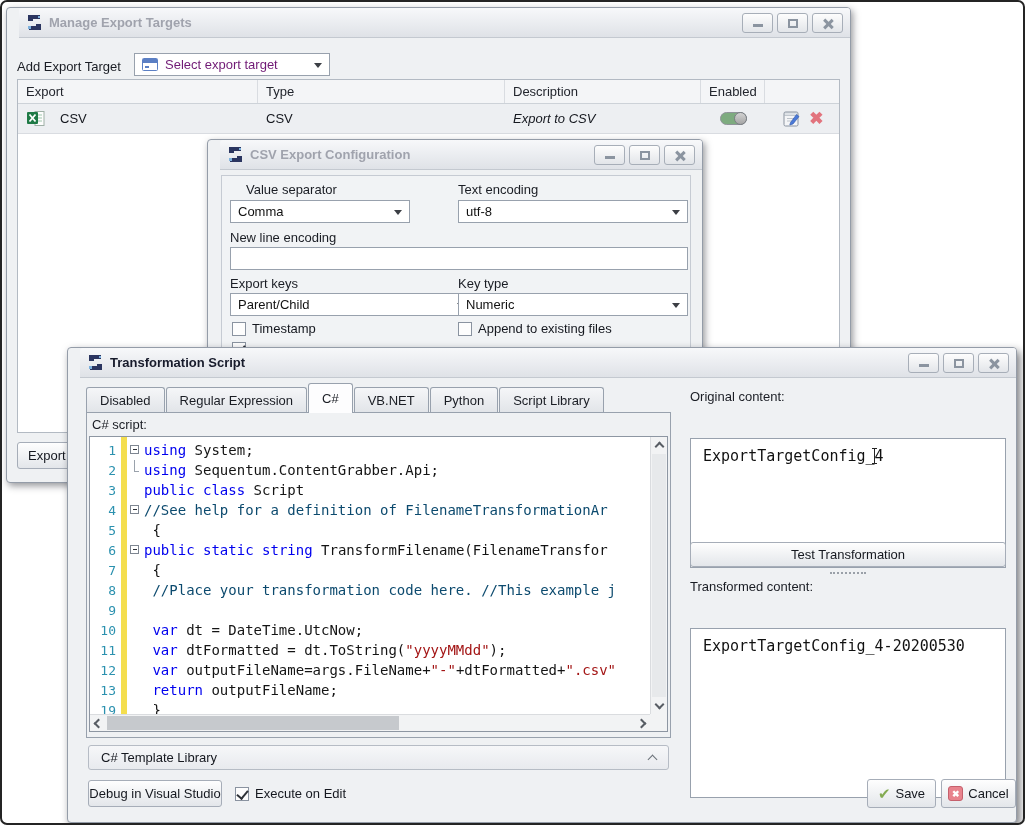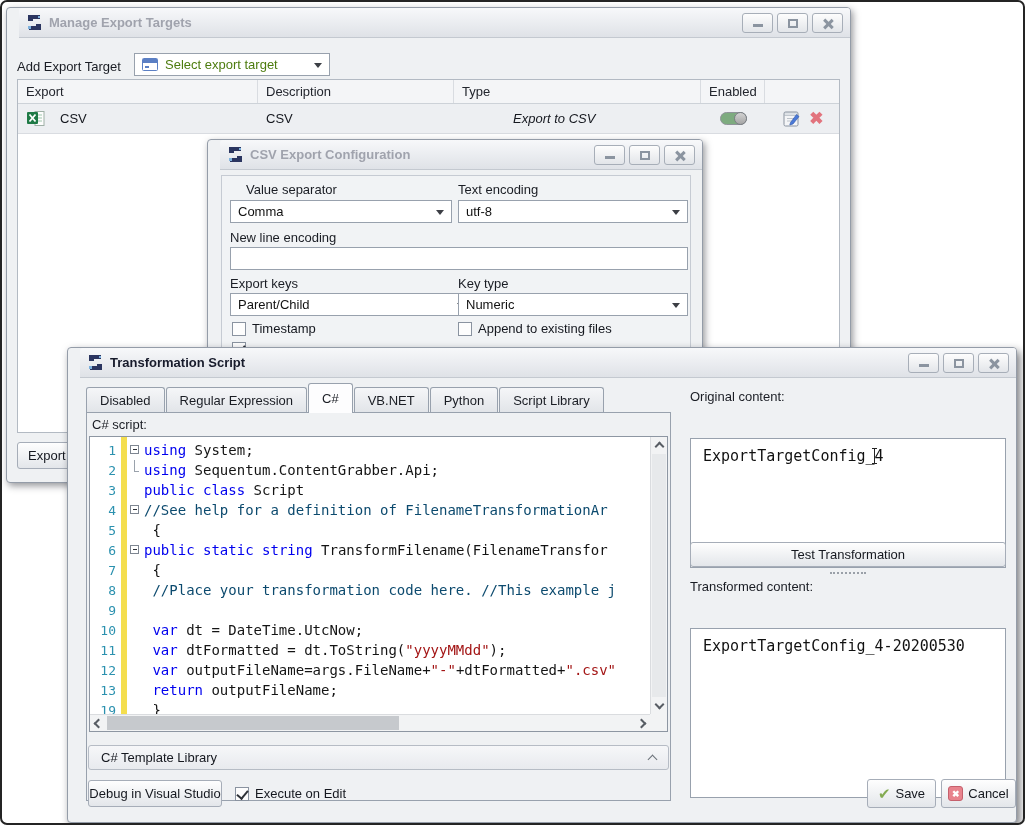--- a/index.html
+++ b/index.html
@@ -23,21 +23,21 @@
   .gl-max { position:absolute; left:10px; top:5px; width:10px; height:9px; border:2px solid #8b94a0; }
   .gl-close { position:absolute; left:14px; top:4px; width:2px; height:12px; }
   .gl-close::before,.gl-close::after { content:""; position:absolute; left:0; top:0; width:2.5px; height:12px; background:#8b94a0; }
   .gl-close::before { transform:rotate(45deg); }
   .gl-close::after  { transform:rotate(-45deg); }
 
   .lbl { position:absolute; font-size:13px; color:#1a1d24; white-space:nowrap; }
   .combo { position:absolute; height:23px; background:#fff; border:1px solid #98a1ad;
            font-size:13px; display:flex; align-items:center; padding:0 20px 0 7px; }
   .combo .val { color:#111; white-space:nowrap; overflow:hidden; }
-  .combo .ph  { color:#4d7c0f; }
+  .combo .ph  { color:#701a75; }
   .dd-arrow { position:absolute; right:7px; top:9px; width:0; height:0;
               border-left:4px solid transparent; border-right:4px solid transparent;
               border-top:5px solid #3c3f45; }
   .textinput { position:absolute; height:23px; background:#fff; border:1px solid #98a1ad;
                font-size:13px; padding:0 6px; font-family:"Liberation Sans",sans-serif; }
   .cbrow { position:absolute; display:flex; align-items:center; gap:6px; font-size:13px; }
   .cb { width:14px; height:14px; background:#fdfdfd; border:1px solid #8a93a0; position:relative; flex:none; }
   .cb.checked::after { content:""; position:absolute; left:3px; top:0px; width:5px; height:9px;
                        border-right:2px solid #2e3238; border-bottom:2px solid #2e3238; transform:rotate(40deg); }
 
@@ -73,21 +73,21 @@
   .w2 .group { position:absolute; left:13px; top:35px; width:470px; height:232px;
                border:1px solid #c6cbd3; background:#f1f3f5; }
 
   
   .w3 { left:65px; top:345px; width:950px; height:476px; box-shadow:3px 4px 9px rgba(30,32,38,.6); }
   .tabstrip { position:absolute; left:18px; top:37px; height:28px; display:flex; align-items:flex-end; }
   .tab { height:26px; padding:1px 13px; margin-right:1px; font-size:13px; display:flex; align-items:center;
          border:1px solid #98a1ad; border-bottom:none; border-radius:3px 3px 0 0;
          background:linear-gradient(#f5f6f8,#e1e4e8); color:#1a1d24; position:relative; }
   .tab.active { height:30px; background:#fdfdfe; z-index:5; font-weight:normal; }
-  .panel { position:absolute; left:18px; top:64px; width:585px; height:389px; border:1px solid #98a1ad; }
+  .panel { position:absolute; left:18px; top:64px; width:585px; height:326px; border:1px solid #98a1ad; }
 
   .codebox { position:absolute; left:2px; top:23px; width:579px; height:296px;
              background:#fff; border:1px solid #8d96a2; overflow:hidden; }
   .codelines { position:absolute; left:0; top:0; right:17px; bottom:17px; overflow:hidden;
                background:#fff; padding-top:3px; }
   .changebar { position:absolute; left:31px; top:0; bottom:0; width:6px; background:#f4de4e; z-index:2; }
   .cl { display:flex; height:20px; align-items:center; position:relative; z-index:3; }
   .ln { width:30px; flex:none; text-align:right; padding-right:4px; color:#2b91af;
         font:13px "DejaVu Sans Mono",monospace; }
   .barpad { width:8px; flex:none; }
@@ -162,22 +162,22 @@
           <rect x="1" y="1" width="14" height="4" fill="#5b7fc4"></rect>
           <rect x="3" y="8" width="4" height="2" fill="#5b7fc4"></rect>
         </svg>
       <span class="ph">Select export target</span>
       <span class="dd-arrow"></span>
     </div>
 
     <div class="table">
       <div class="thead">
         <span class="th c-export">Export</span>
+        <span class="th c-type">Type</span>
         <span class="th c-desc">Description</span>
-        <span class="th c-type">Type</span>
         <span class="th c-enabled">Enabled</span>
         <span class="th c-actions"></span>
       </div>
       <div class="trow">
         <span class="td c-export">
           <span class="csv-ic">
             <svg width="20" height="18" viewBox="0 0 20 18">
                 <rect x="9" y="1.5" width="9" height="14" fill="#fdfdfd" stroke="#9fb0a6"></rect>
                 <line x1="11" y1="5" x2="16" y2="5" stroke="#9fc7ad"></line>
                 <line x1="11" y1="8" x2="16" y2="8" stroke="#9fc7ad"></line>
@@ -232,21 +232,21 @@
             <span class="gl-max"></span>
           </span>
         <span class="winbtn">
             <span class="gl-close"></span>
           </span>
       </span>
     </header>
     <div class="group"></div>
 
     <span class="lbl" style="left:38px;top:42px;">Value separator</span>
-    <div class="combo" style="left:22px;top:60px;width:222px;">
+    <div class="combo" style="left:22px;top:60px;width:180px;">
       <span class="val">Comma</span>
       <span class="dd-arrow"></span>
     </div>
 
     <span class="lbl" style="left:250px;top:42px;">Text encoding</span>
     <div class="combo" style="left:250px;top:60px;width:230px;">
       <span class="val">utf-8</span>
       <span class="dd-arrow"></span>
     </div>
 

